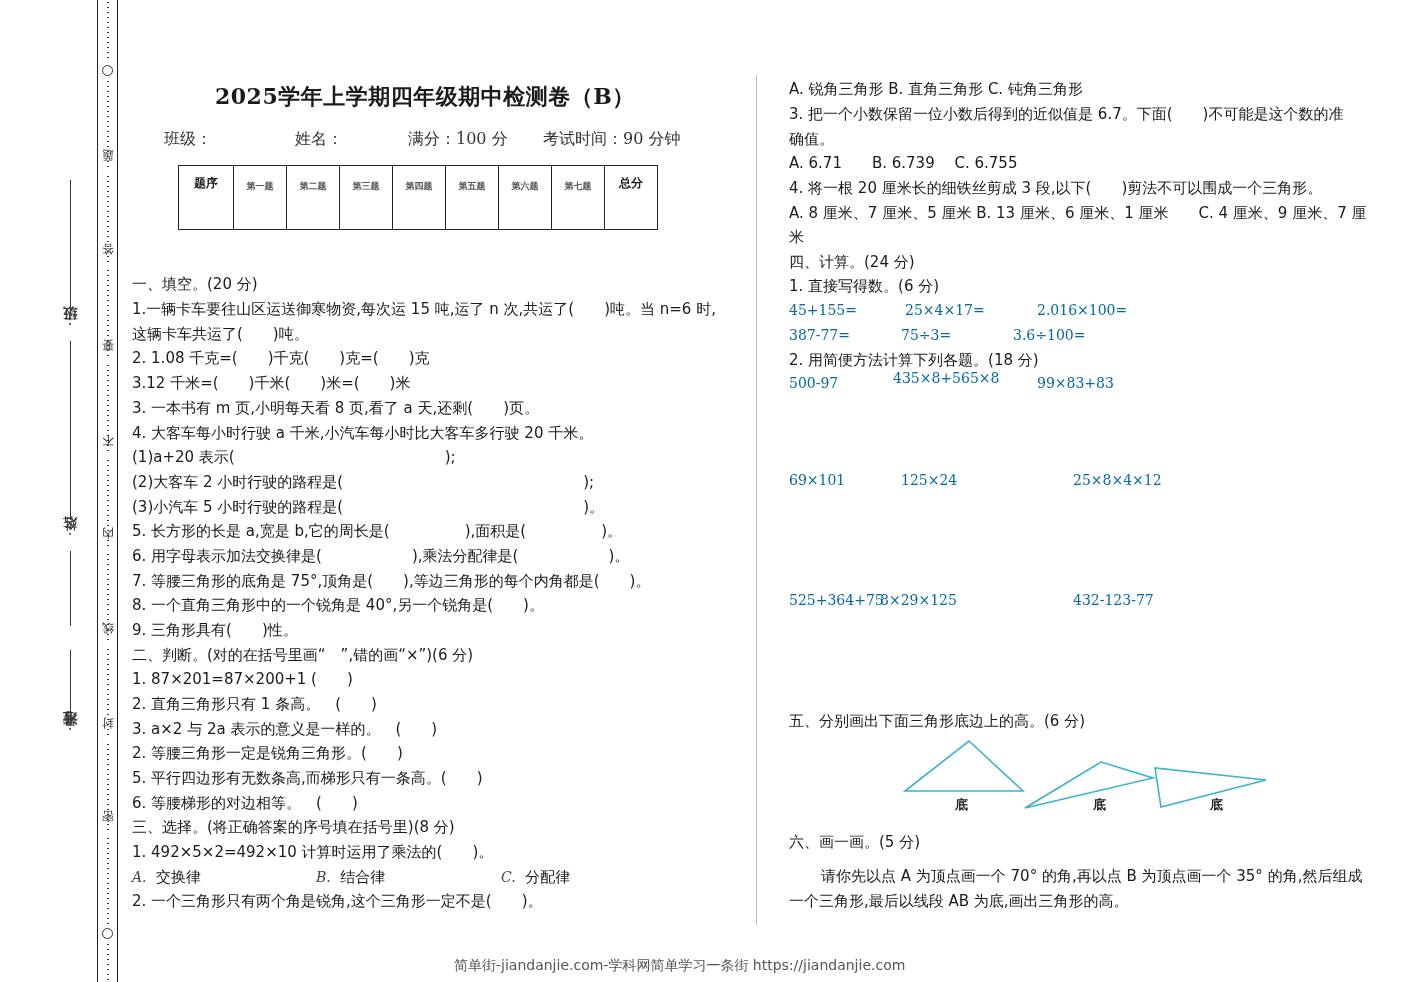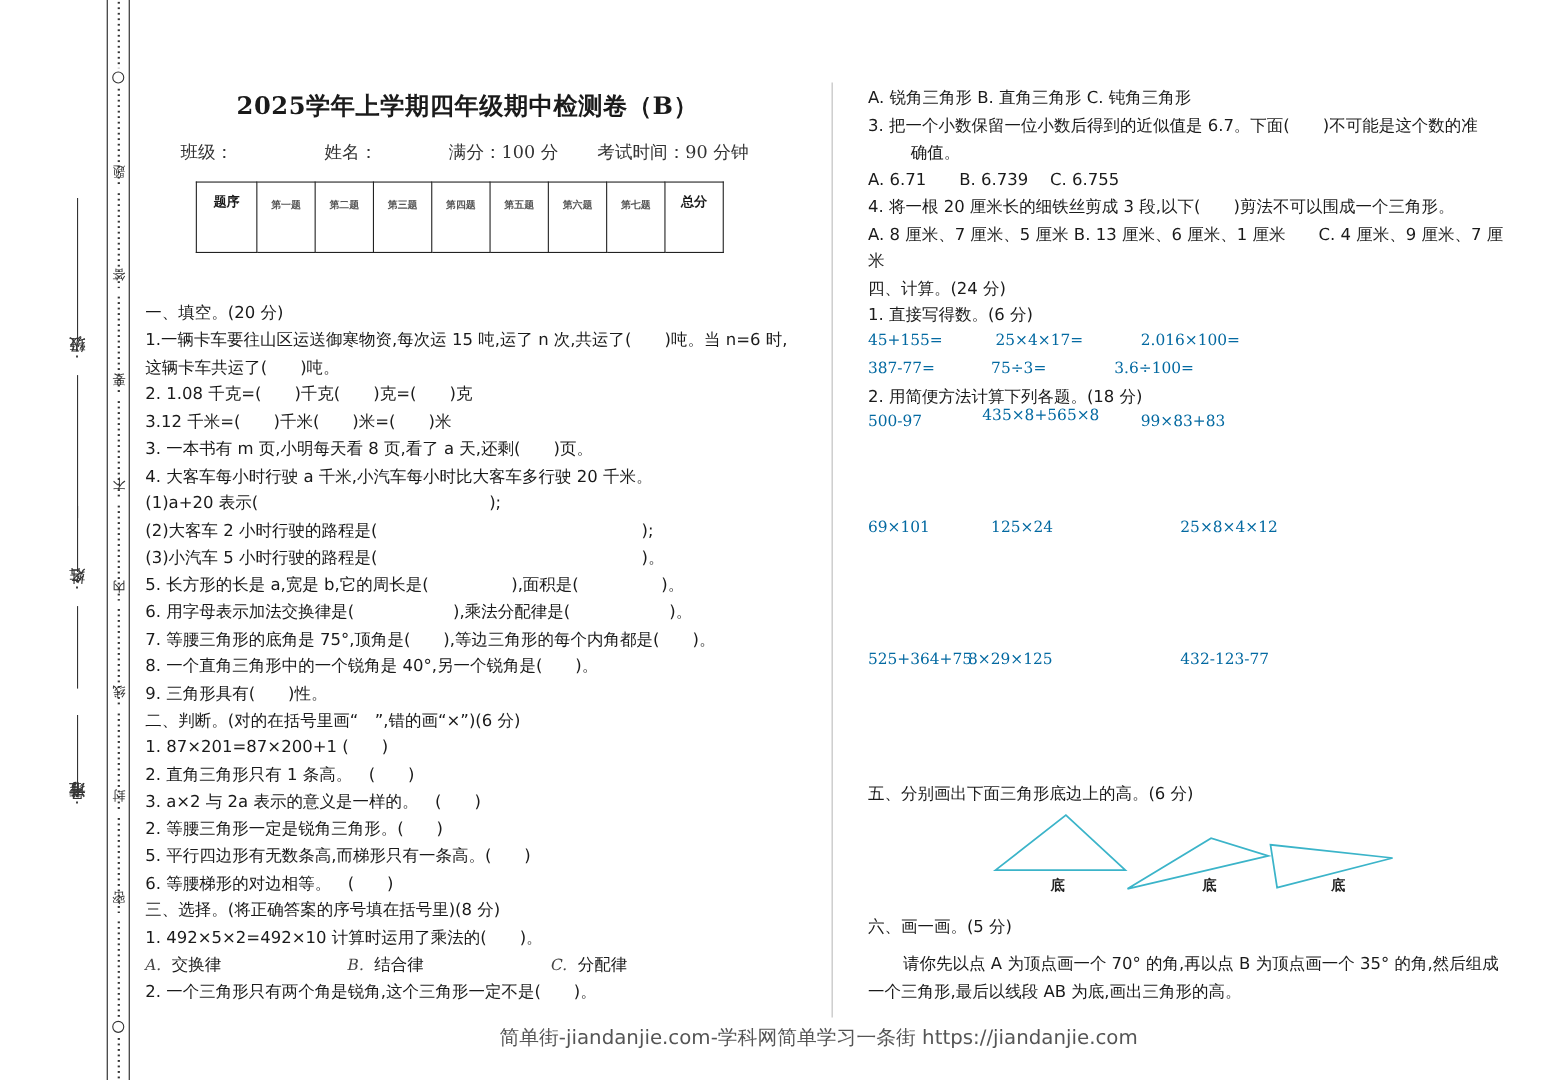--- a/index.html
+++ b/index.html
@@ -35,21 +35,21 @@
   .line-text { position: absolute; white-space: nowrap; font-size: 15px; line-height: 20px;
                font-family: "DejaVu Sans", sans-serif; color: #1a1a1a; }
   .line-text .opt { font-family: "DejaVu Serif", serif; font-style: italic; color: #444; font-size: 14px; }
 
   .divider { position: absolute; left: 756px; top: 75px; width: 1px; height: 850px; background: #bbb; }
 
   .calc { position: absolute; font-size: 14px; color: #0369a1; font-family: "DejaVu Serif", serif; white-space: nowrap; }
 
   .tri-label { position: absolute; font-size: 13px; font-weight: bold; font-family: "DejaVu Sans", sans-serif; color: #222; }
 
-  .footer { position: absolute; left: 454px; top: 931px; font-size: 18px; color: #555; font-family: "DejaVu Sans", sans-serif; white-space: nowrap; }
+  .footer { position: absolute; left: 454px; top: 957px; font-size: 14px; color: #555; font-family: "DejaVu Sans", sans-serif; white-space: nowrap; }
 </style>
 </head>
 <body>
 
 <div class="binding">
   <div class="vline l1"></div>
   <div class="vline l2"></div>
 
   <div class="seal-strip">
     <div class="dots" style="max-height:62px"></div>
@@ -148,21 +148,21 @@
 </div>
 <div class="line-text" style="left:501px;top:867px">
   <span class="opt">C.</span>&nbsp;&nbsp;<span>分配律</span>
 </div>
 <div class="line-text" style="left:132px;top:891px">2.  一个三角形只有两个角是锐角,这个三角形一定不是(　　)。</div>
 
 <div class="divider"></div>
 
 <div class="line-text" style="left:789px;top:79px">A.  锐角三角形  B.  直角三角形  C.  钝角三角形</div>
 <div class="line-text" style="left:789px;top:104px">3.  把一个小数保留一位小数后得到的近似值是 6.7。下面(　　)不可能是这个数的准</div>
-<div class="line-text" style="left:828px;top:129px">确值。</div>
+<div class="line-text" style="left:789px;top:129px">确值。</div>
 <div class="line-text" style="left:789px;top:153px">A.  6.71　　B.  6.739　 C.  6.755</div>
 <div class="line-text" style="left:789px;top:178px">4.  将一根 20 厘米长的细铁丝剪成 3 段,以下(　　)剪法不可以围成一个三角形。</div>
 <div class="line-text" style="left:789px;top:203px">A.  8 厘米、7 厘米、5 厘米  B.  13 厘米、6 厘米、1 厘米　　C.  4 厘米、9 厘米、7 厘</div>
 <div class="line-text" style="left:789px;top:227px">米</div>
 
 <div class="line-text" style="left:789px;top:252px">四、计算。(24 分)</div>
 <div class="line-text" style="left:789px;top:276px">1.  直接写得数。(6 分)</div>
 <div class="calc" style="left:789px;top:302px">45+155=</div>
 <div class="calc" style="left:905px;top:302px">25×4×17=</div>
 <div class="calc" style="left:1037px;top:302px">2.016×100=</div>

